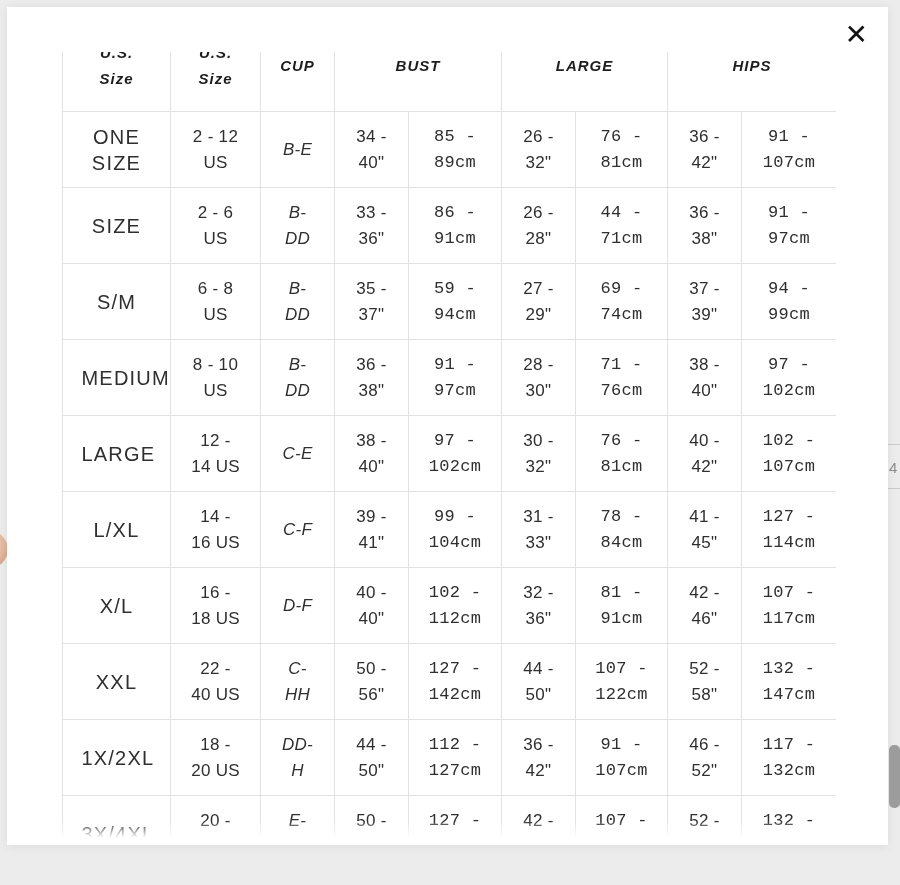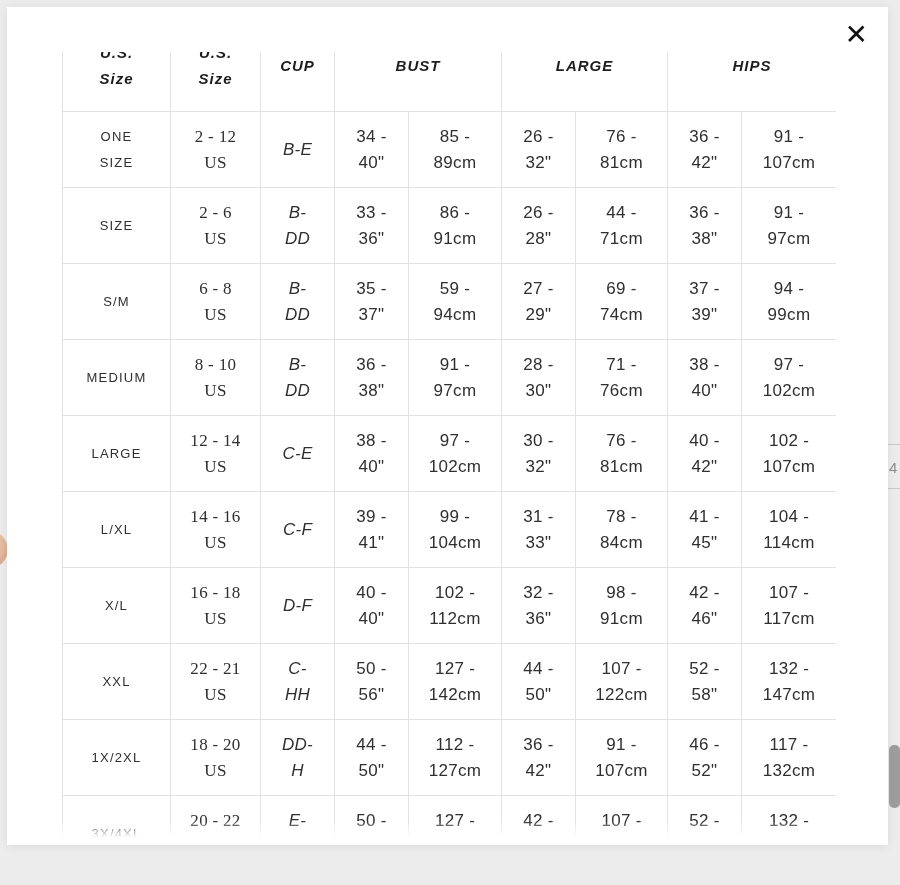--- a/index.html
+++ b/index.html
@@ -56,25 +56,25 @@
   thead th{
     height:90px;
     font-style:italic;font-weight:700;font-size:15px;
     letter-spacing:1px;color:#1d1d1d;
   }
   tbody td{height:75px;font-size:17px;line-height:26px;letter-spacing:.3px;}
   .cw{margin:0 auto;}
   .hn{margin:0 auto;line-height:26px;}
   .hn-size{max-width:44px;}
   .hn-dress{max-width:50px;}
-  .cw-size{max-width:70px;letter-spacing:1.2px;font-size:13px;}
-  .cw-dress{max-width:54px;font-family:Liberation Serif, serif;}
+  .cw-size{max-width:70px;letter-spacing:1.2px;font-size:20px;}
+  .cw-dress{max-width:54px;}
   .cw-cup{max-width:40px;font-style:italic;}
   .cw-in{max-width:46px;}
-  .cw-cm{max-width:64px;}
+  .cw-cm{max-width:64px;font-family:Liberation Mono, monospace;}
 
   .bottom-fade{
     position:absolute;left:0;right:0;bottom:0;height:24px;
     background:linear-gradient(rgba(255,255,255,0), #ffffff 70%);
     pointer-events:none;
   }
 
   
   .scroll-thumb{
     position:absolute;right:0;top:745px;width:11px;height:63px;
@@ -294,21 +294,21 @@
             <td>
               <div class="cw cw-in">31 - 33"</div>
             </td>
             <td>
               <div class="cw cw-cm">78 - 84cm</div>
             </td>
             <td>
               <div class="cw cw-in">41 - 45"</div>
             </td>
             <td>
-              <div class="cw cw-cm">104 - 114cm</div>
+              <div class="cw cw-cm">127 - 114cm</div>
             </td>
           </tr>
           <tr>
             <td>
               <div class="cw cw-size">X/L</div>
             </td>
             <td>
               <div class="cw cw-dress">16 - 18 US</div>
             </td>
             <td>
@@ -317,35 +317,35 @@
             <td>
               <div class="cw cw-in">40 - 40"</div>
             </td>
             <td>
               <div class="cw cw-cm">102 - 112cm</div>
             </td>
             <td>
               <div class="cw cw-in">32 - 36"</div>
             </td>
             <td>
-              <div class="cw cw-cm">98 - 91cm</div>
+              <div class="cw cw-cm">81 - 91cm</div>
             </td>
             <td>
               <div class="cw cw-in">42 - 46"</div>
             </td>
             <td>
               <div class="cw cw-cm">107 - 117cm</div>
             </td>
           </tr>
           <tr>
             <td>
               <div class="cw cw-size">XXL</div>
             </td>
             <td>
-              <div class="cw cw-dress">22 - 21 US</div>
+              <div class="cw cw-dress">22 - 40 US</div>
             </td>
             <td>
               <div class="cw cw-cup">C-HH</div>
             </td>
             <td>
               <div class="cw cw-in">50 - 56"</div>
             </td>
             <td>
               <div class="cw cw-cm">127 - 142cm</div>
             </td>

